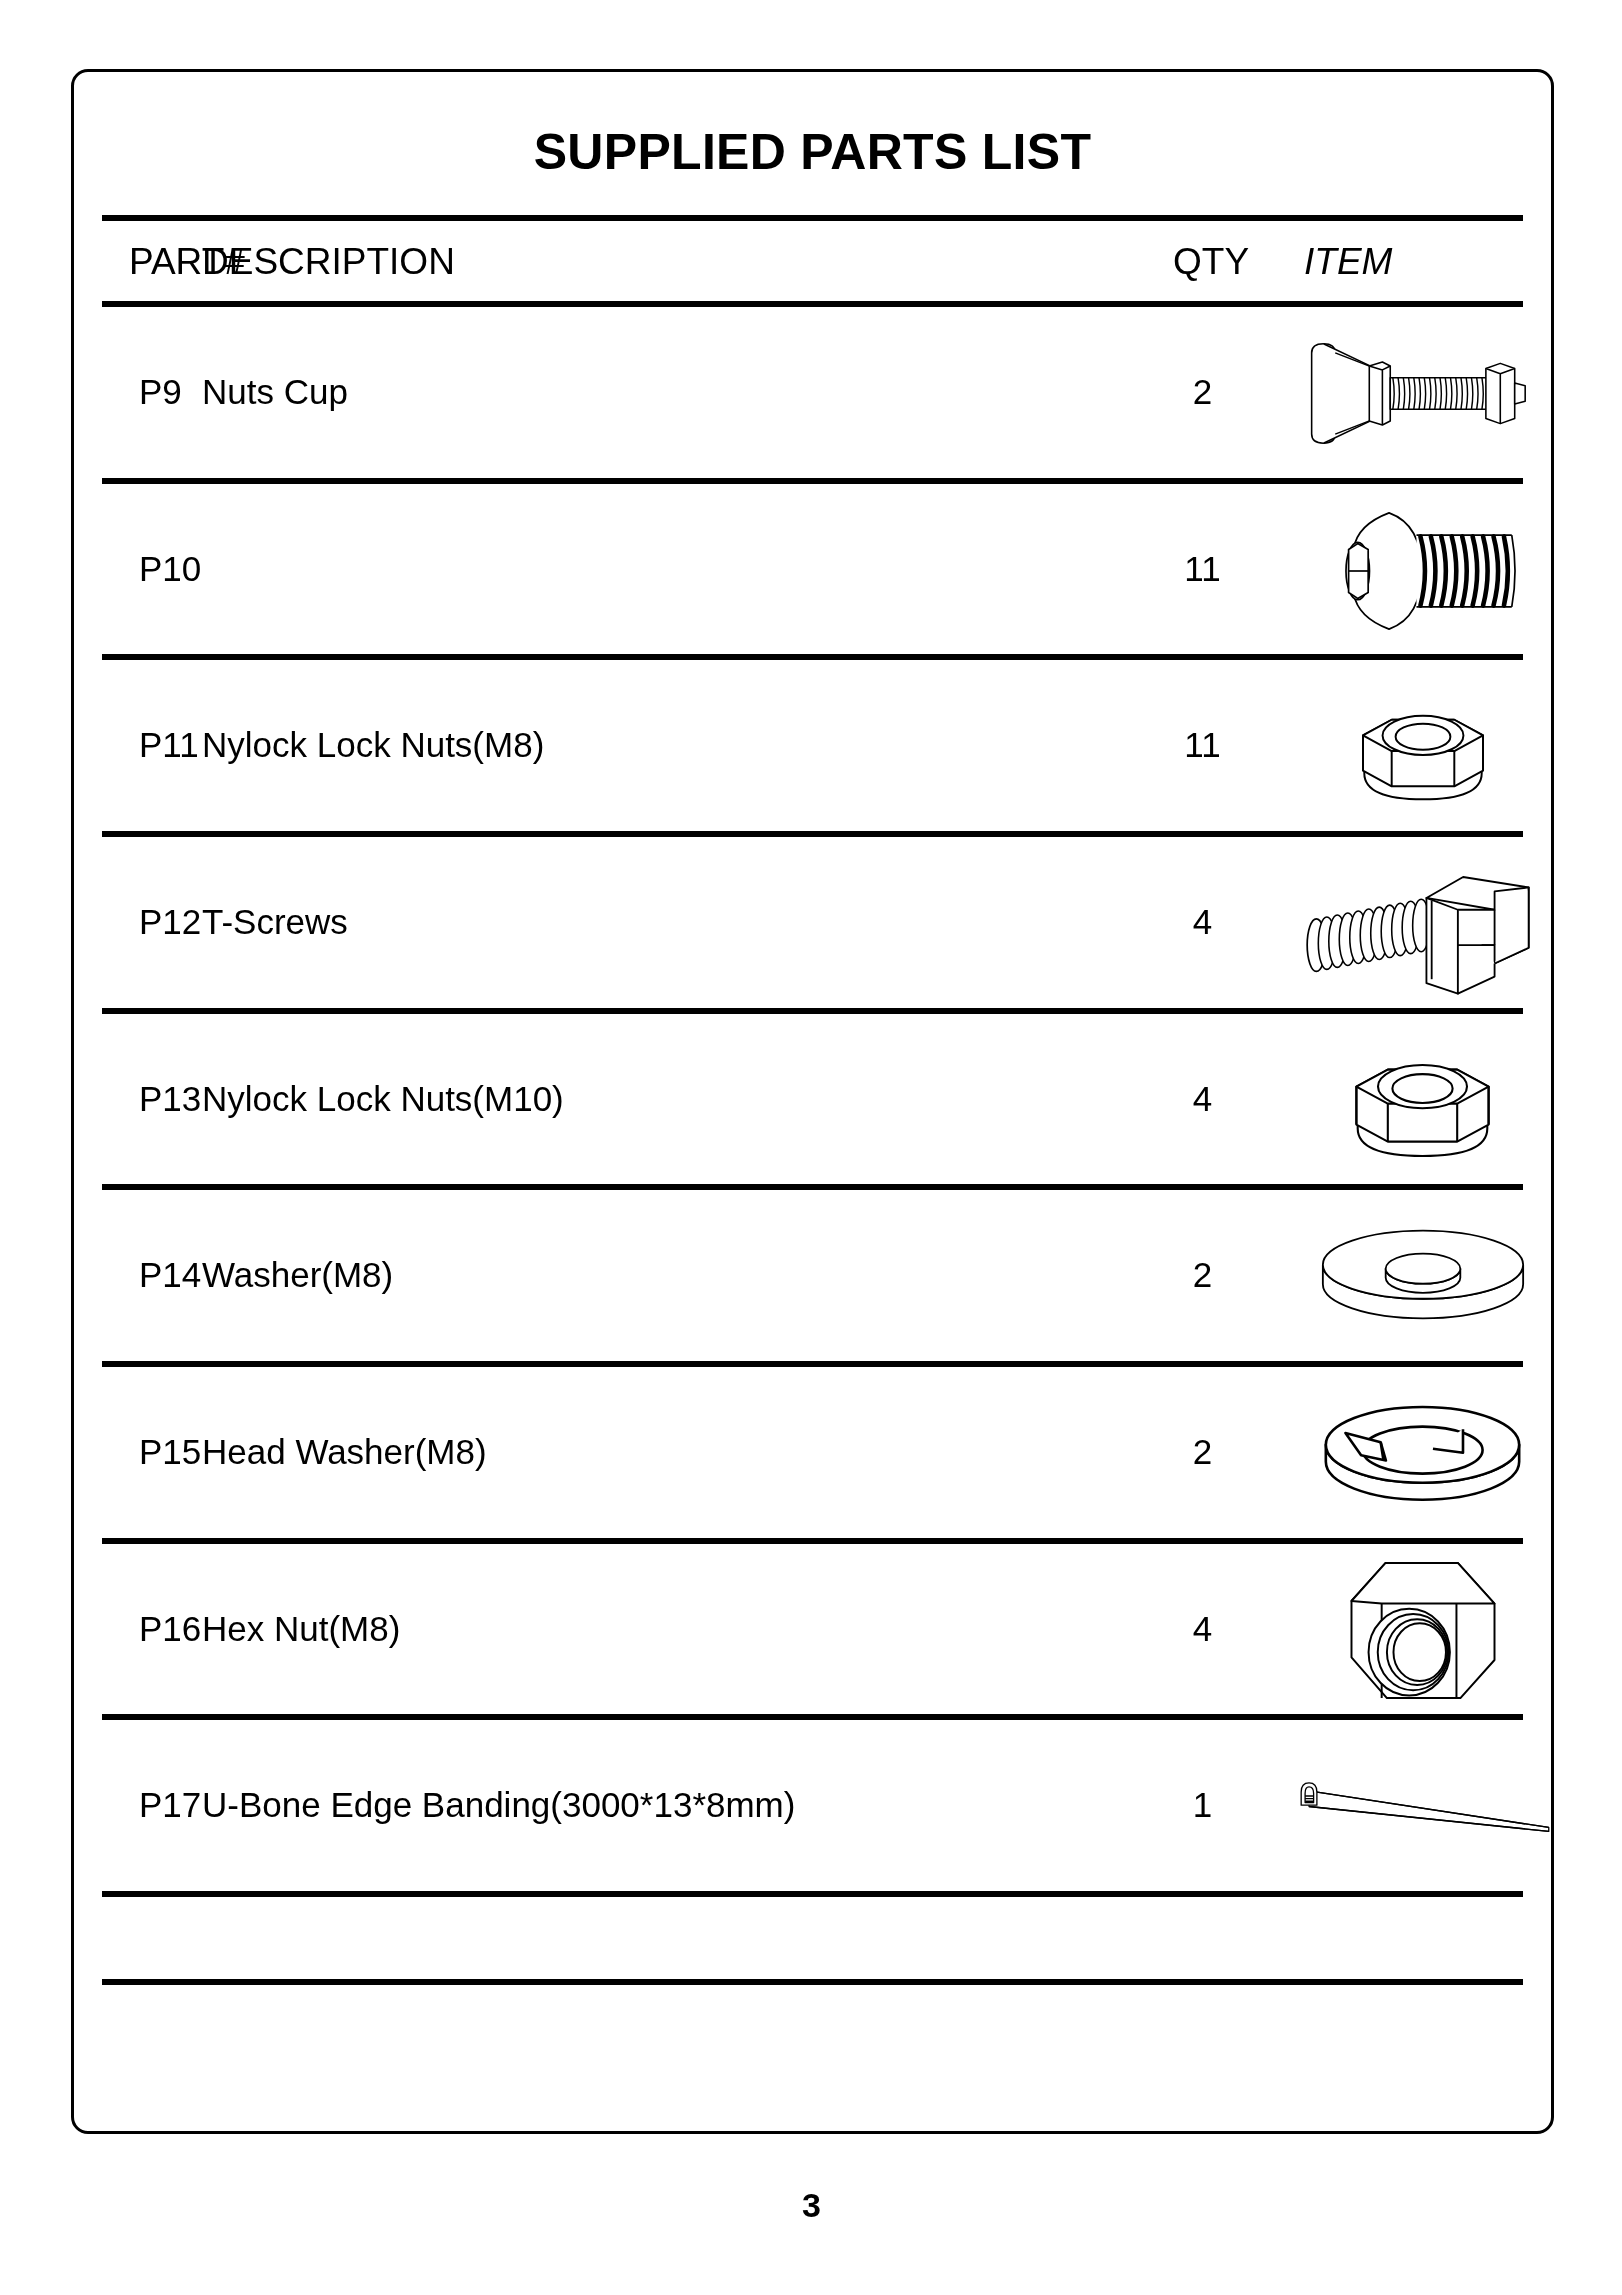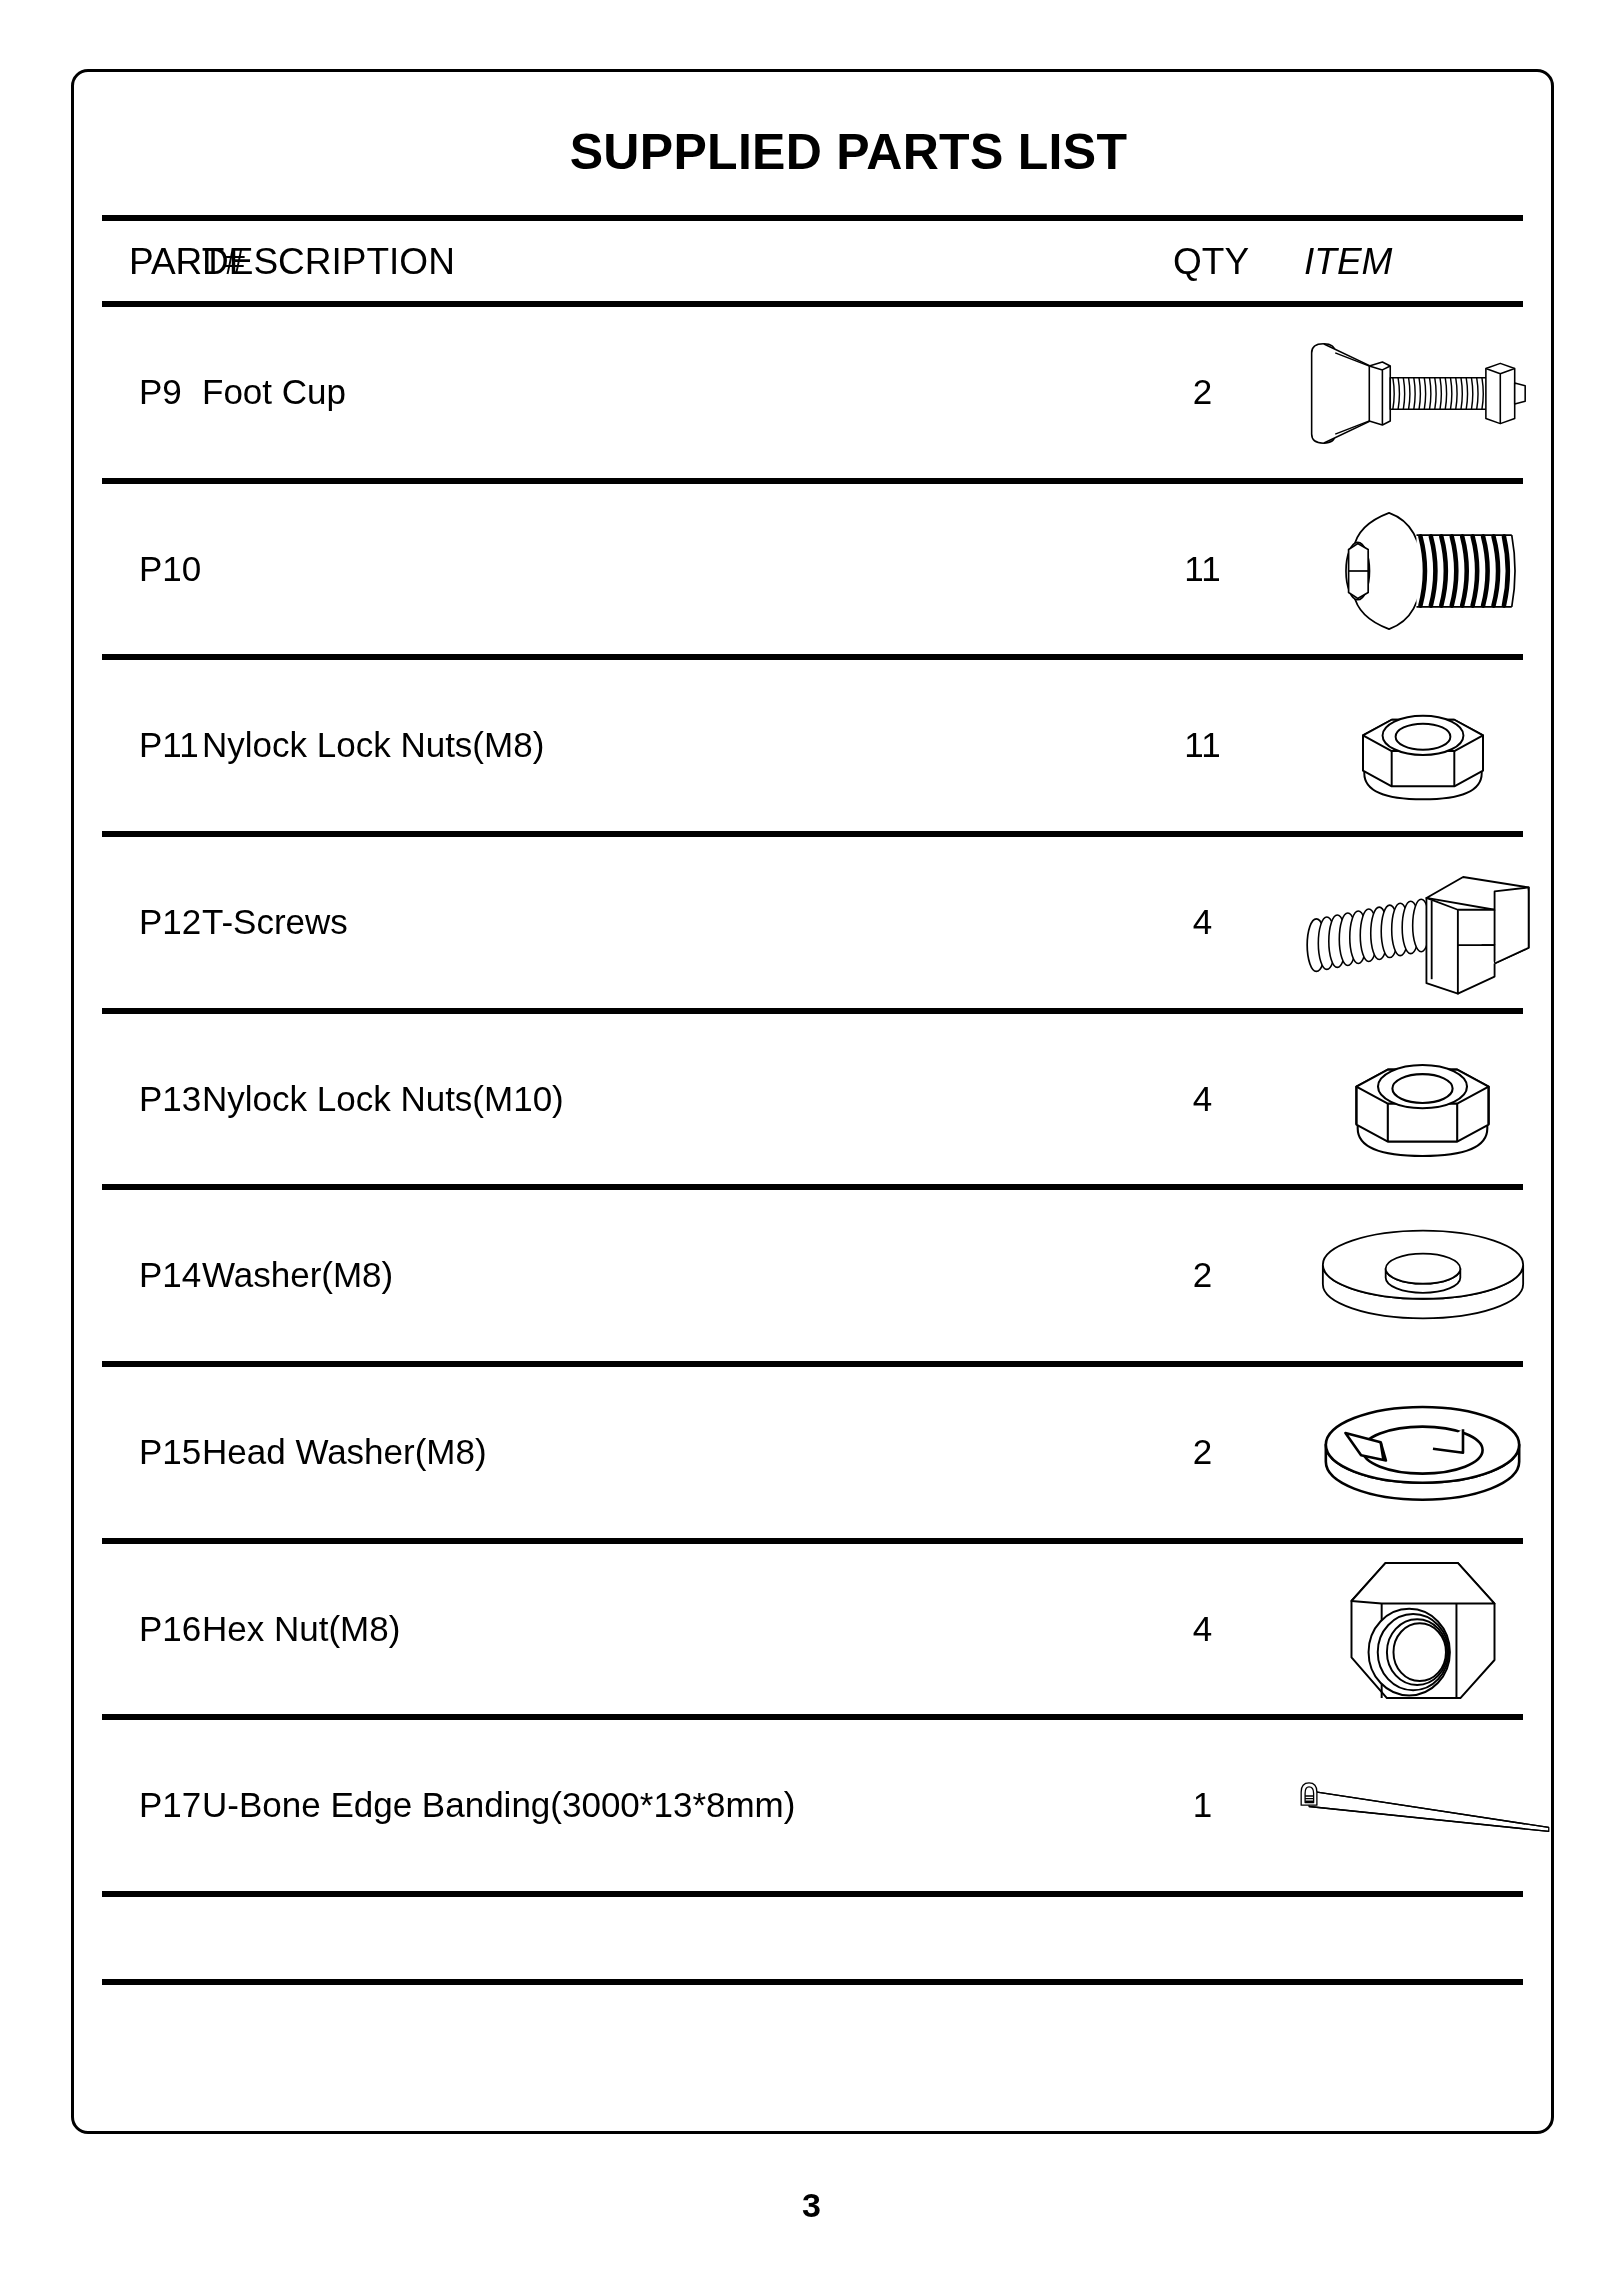--- a/index.html
+++ b/index.html
@@ -32,21 +32,20 @@
   
   #doc-title {
     position: absolute;
     left: 0;
     top: 51px;
     width: 100%;
     text-align: center;
     font-size: 50px;
     font-weight: bold;
     letter-spacing: 0.3px;
-    padding-left: 36px;
   }
 
   
   .rule {
     position: absolute;
     left: 27.5px;
     width: 1421px;
     height: 5.9px;
     background: #000;
   }
@@ -130,21 +129,21 @@
     <div class="hcell" id="head-part">PART#</div>
     <div class="hcell" id="head-desc">DESCRIPTION</div>
     <div class="hcell" id="head-qty">QTY</div>
     <div class="hcell" id="head-item">ITEM</div>
   </div>
 
   <div class="rule" style="top:229px"></div>
 
   <div class="row" style="top:237px; height:169px">
     <div class="cell-part" style="top:63px">P9</div>
-    <div class="cell-desc" style="top:63px">Foot Cup</div>
+    <div class="cell-desc" style="top:63px">Nuts Cup</div>
     <div class="cell-qty" style="top:63px">2</div>
     <div class="cell-item">
       <svg width="262" height="131" viewBox="0 0 400 200">
         <g fill="#fff" stroke="#000" stroke-width="2.4" stroke-linejoin="round">
 
           <path d="M30 38 L30 162 Q30 176 48 176 Q66 176 66 162 L66 38 Q66 24 48 24 Q30 24 30 38 Z"></path>
           <path d="M48 24 L128 62 L128 138 L48 176"></path>
           <path d="M66 38 L128 62 M66 162 L128 138"></path>
 
           <path d="M118 58 L138 52 L150 58 L150 142 L138 148 L118 142 Z"></path>

